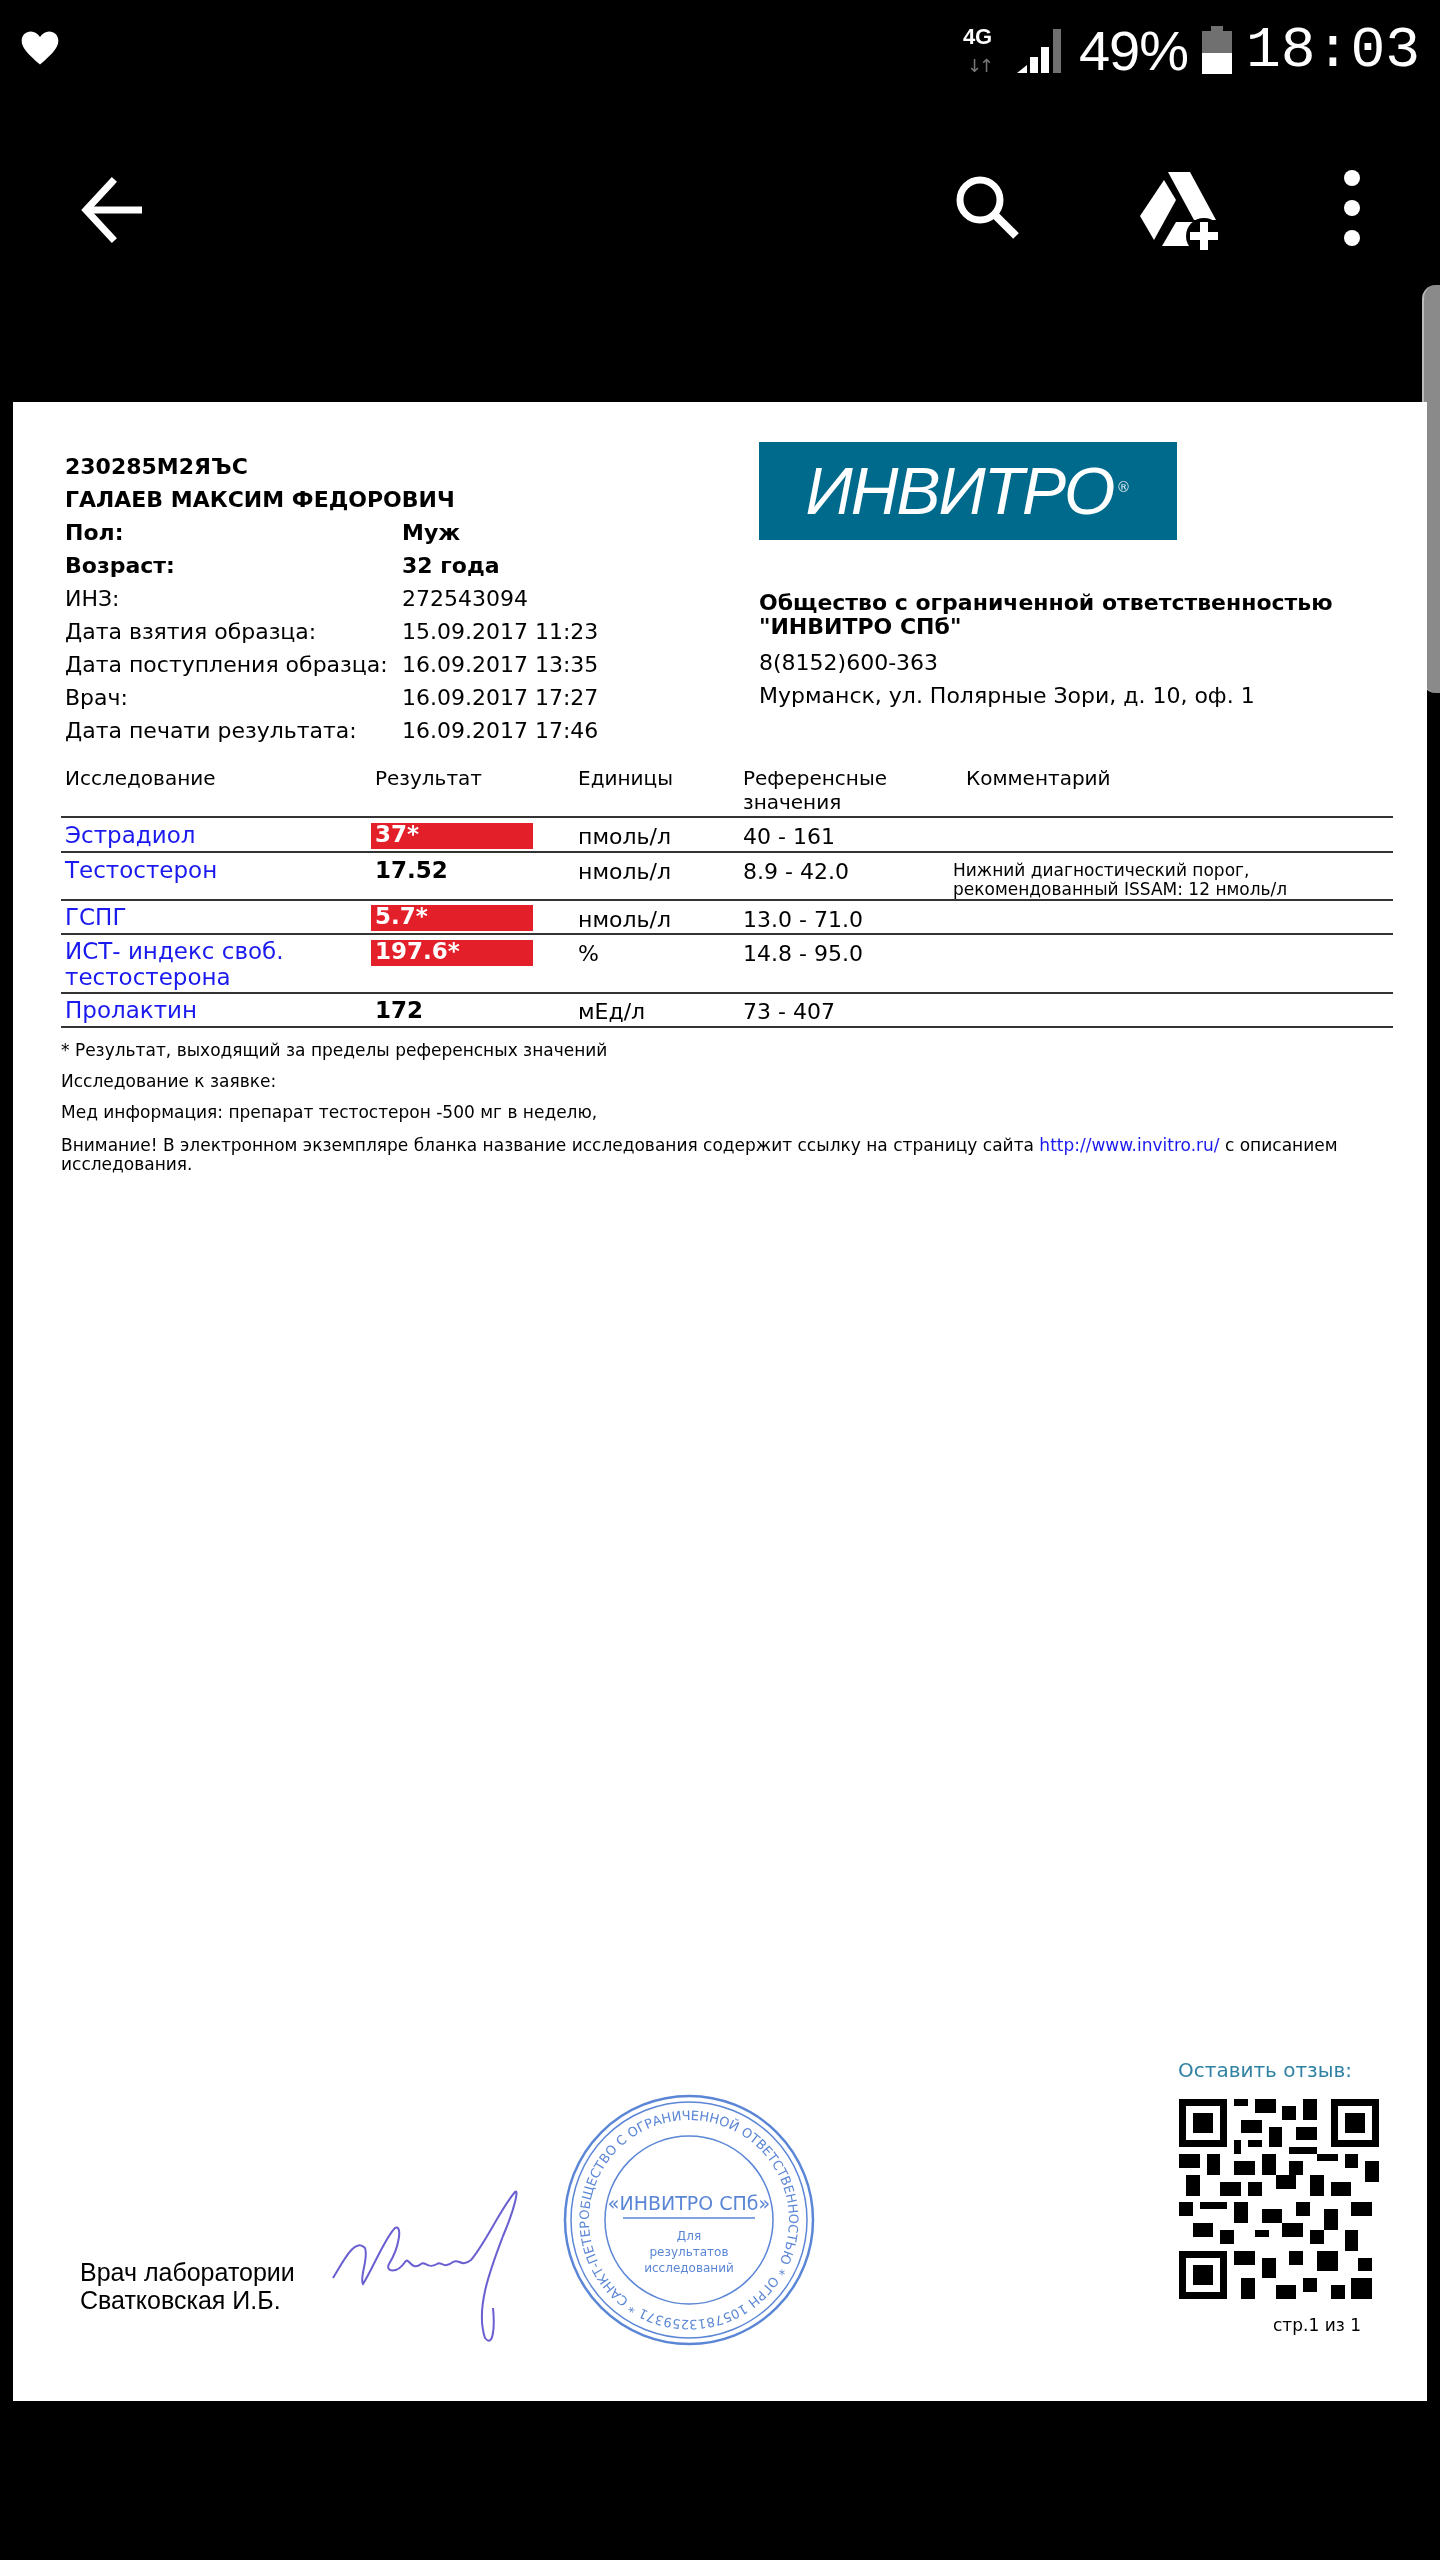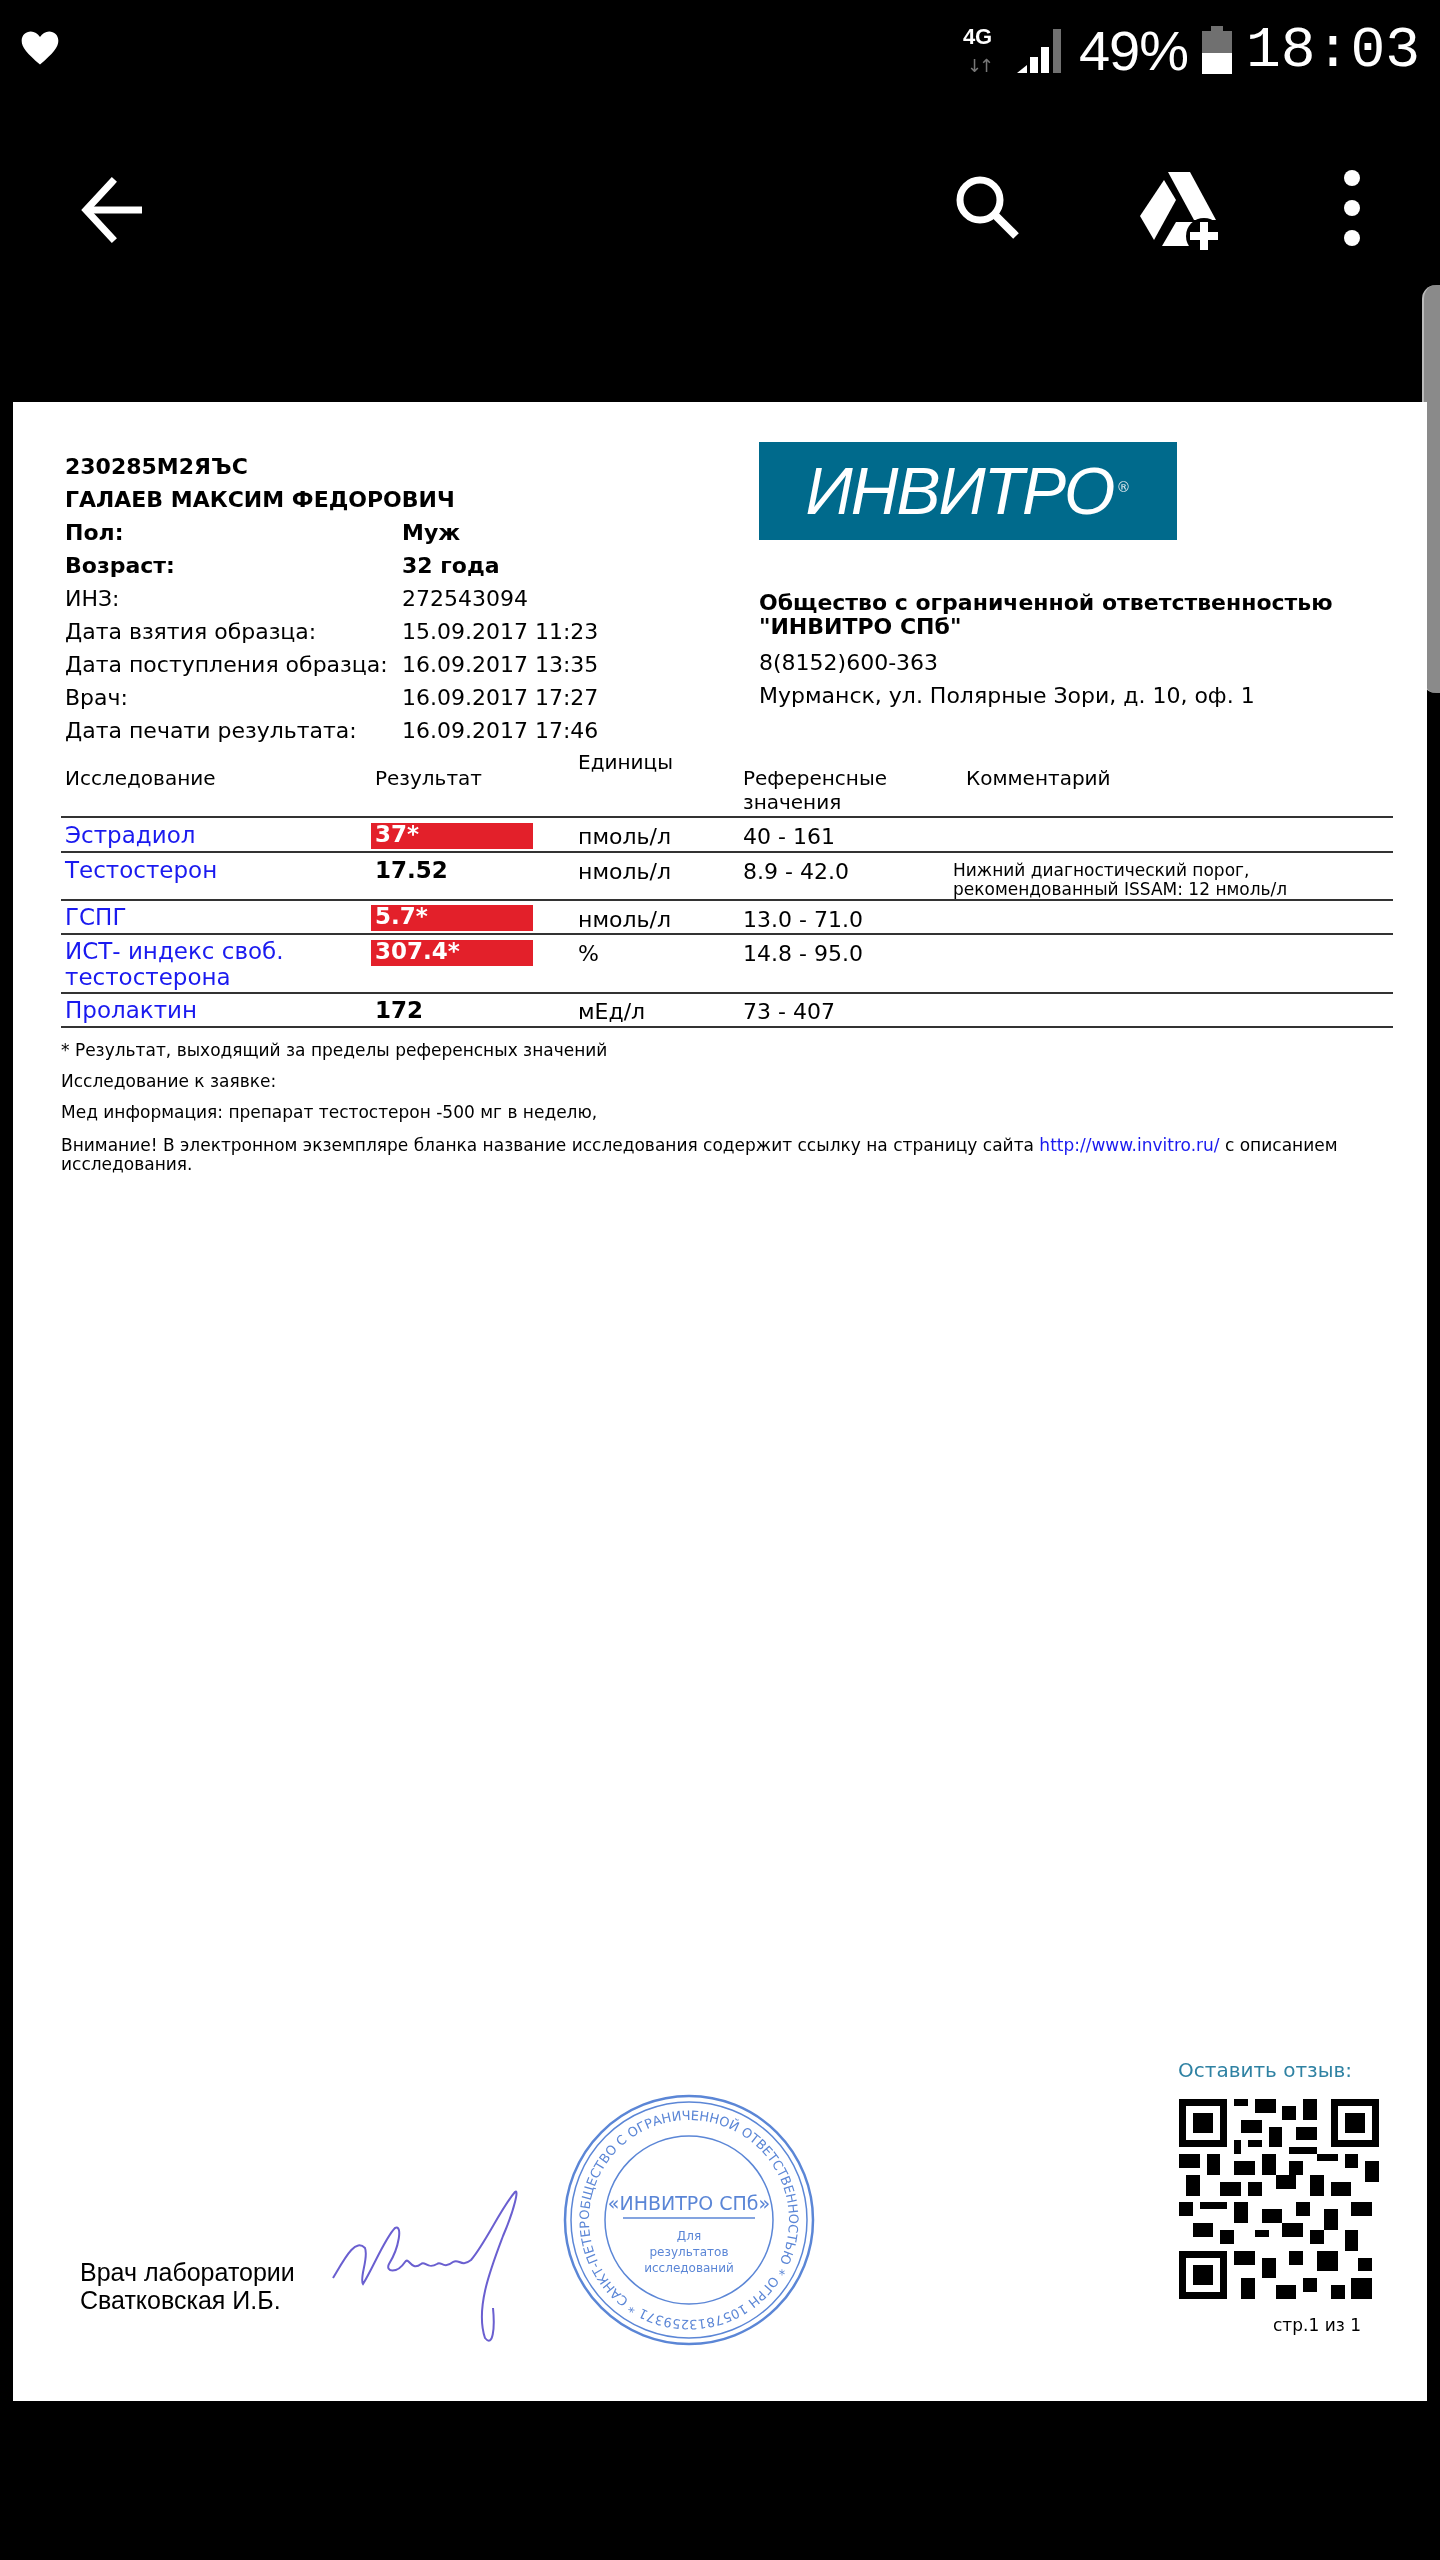--- a/index.html
+++ b/index.html
@@ -131,21 +131,21 @@
     <span class="logo-text">ИНВИТРО</span>
       <span class="logo-reg">®</span>
   </div>
   <div class="p b" style="left:746px; top:188px;">Общество с ограниченной ответственностью</div>
   <div class="p b" style="left:746px; top:212px;">"ИНВИТРО СПб"</div>
   <div class="p" style="left:746px; top:248px;">8(8152)600-363</div>
   <div class="p" style="left:746px; top:281px;">Мурманск, ул. Полярные Зори, д. 10, оф. 1</div>
 
   <div class="p" style="left:52px; top:364px; font-size:20px;">Исследование</div>
   <div class="p" style="left:362px; top:364px; font-size:20px;">Результат</div>
-  <div class="p" style="left:565px; top:348px; font-size:20px;">Единицы</div>
+  <div class="p" style="left:565px; top:364px; font-size:20px;">Единицы</div>
   <div class="p" style="left:730px; top:364px; font-size:20px;">Референсные</div>
   <div class="p" style="left:730px; top:388px; font-size:20px;">значения</div>
   <div class="p" style="left:953px; top:364px; font-size:20px;">Комментарий</div>
 
   <div class="tbl-line" style="top:414px;"></div>
 
   <div>
     <div class="p link" style="left:52px; top:420px; font-size:23px;">Эстрадиол</div>
     <div class="res-bar" style="top:421px;">
         <span>37*</span>
@@ -172,21 +172,21 @@
       </div>
     <div class="p" style="left:565px; top:505px;">нмоль/л</div>
     <div class="p" style="left:730px; top:505px;">13.0 - 71.0</div>
   </div>
   <div class="tbl-line" style="top:531px;"></div>
 
   <div>
     <div class="p link" style="left:52px; top:536px; font-size:23px;">ИСТ- индекс своб.</div>
     <div class="p link" style="left:52px; top:562px; font-size:23px;">тестостерона</div>
     <div class="res-bar" style="top:538px;">
-        <span>307.4*</span>
+        <span>197.6*</span>
       </div>
     <div class="p" style="left:565px; top:539px;">%</div>
     <div class="p" style="left:730px; top:539px;">14.8 - 95.0</div>
   </div>
   <div class="tbl-line" style="top:590px;"></div>
 
   <div>
     <div class="p link" style="left:52px; top:595px; font-size:23px;">Пролактин</div>
     <div class="p b" style="left:362px; top:595px; font-size:23px;">172</div>
     <div class="p" style="left:565px; top:597px;">мЕд/л</div>

